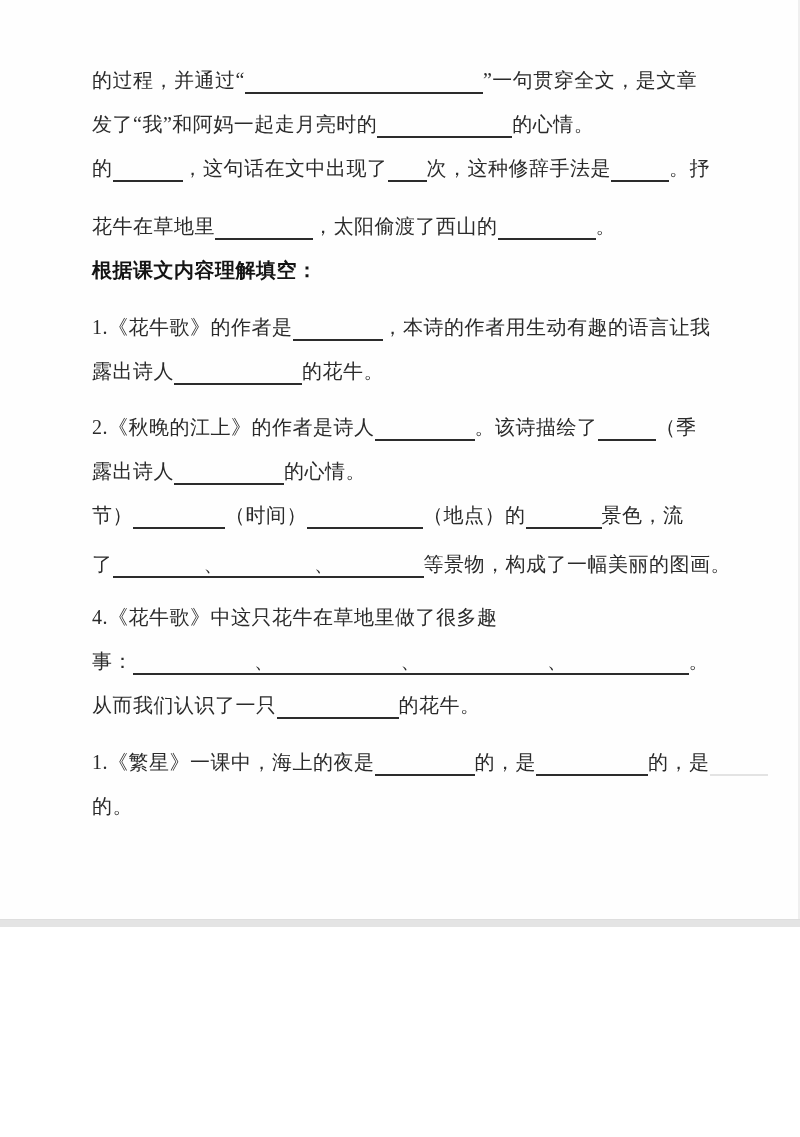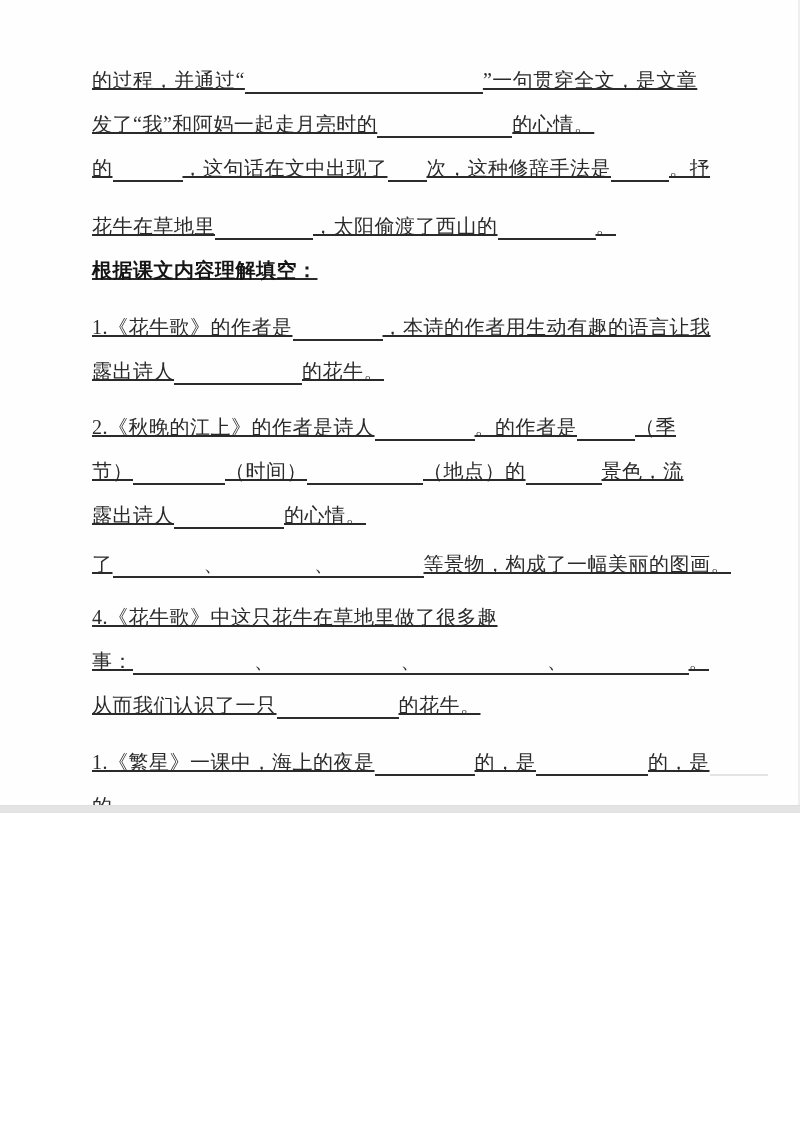--- a/index.html
+++ b/index.html
@@ -1,24 +1,23 @@
 <!DOCTYPE html>
 <html><head>
 <meta charset="utf-8">
 <style>
   html, body { margin: 0; padding: 0; background: #ffffff; }
   .page {
     position: relative;
     width: 800px;
-    height: 813px;
+    height: 927px;
     background: #fefefe;
     overflow: hidden;
     font-family: "Liberation Serif", "DejaVu Serif", serif;
     color: #2a2a2a;
-    text-decoration: underline;
   }
   .content {
     position: relative;
     z-index: 2;
     padding: 58px 86px 0 92px;
   }
   .line {
     line-height: 44px;
     font-size: 20px;
     white-space: nowrap;
@@ -120,23 +119,23 @@
     </div>
 
     <div class="subheading block">根据课文内容理解填空：</div>
 
     <div class="block">
       <div class="line"><span class="tseg">1.《花牛歌》的作者是</span><span class="blank" style="width: 90px;">&nbsp;</span><span class="tseg">，本诗的作者用生动有趣的语言让我</span></div>
       <div class="line"><span class="tseg">露出诗人</span><span class="blank" style="width: 128px;">&nbsp;</span><span class="tseg">的花牛。</span></div>
     </div>
 
     <div class="block m-q2">
-      <div class="line"><span class="tseg">2.《秋晚的江上》的作者是诗人</span><span class="blank" style="width: 100px;">&nbsp;</span><span class="tseg">。的作者是</span><span class="blank" style="width: 58px;">&nbsp;</span><span class="tseg">（季</span></div>
+      <div class="line"><span class="tseg">2.《秋晚的江上》的作者是诗人</span><span class="blank" style="width: 100px;">&nbsp;</span><span class="tseg">。该诗描绘了</span><span class="blank" style="width: 58px;">&nbsp;</span><span class="tseg">（季</span></div>
+      <div class="line"><span class="tseg">露出诗人</span><span class="blank" style="width: 110px;">&nbsp;</span><span class="tseg">的心情。</span></div>
       <div class="line"><span class="tseg">节）</span><span class="blank" style="width: 92px;">&nbsp;</span><span class="tseg">（时间）</span><span class="blank" style="width: 116px;">&nbsp;</span><span class="tseg">（地点）的</span><span class="blank" style="width: 76px;">&nbsp;</span><span class="tseg">景色，流</span></div>
-      <div class="line"><span class="tseg">露出诗人</span><span class="blank" style="width: 110px;">&nbsp;</span><span class="tseg">的心情。</span></div>
     </div>
 
     <div class="block m-q3">
       <div class="line"><span class="tseg">了</span><span class="blank" style="width: 86px;">&nbsp;</span><span class="useg">、</span><span class="blank" style="width: 80px;">&nbsp;</span><span class="useg">、</span><span class="blank" style="width: 84px;">&nbsp;</span><span class="tseg">等景物，构成了一幅美丽的图画。</span></div>
     </div>
 
     <div class="block m-q4">
       <div class="line"><span class="tseg">4.《花牛歌》中这只花牛在草地里做了很多趣</span></div>
       <div class="line"><span class="tseg">事：</span><span class="blank" style="width: 116px;">&nbsp;</span><span class="useg">、</span><span class="blank" style="width: 116px;">&nbsp;</span><span class="useg">、</span><span class="blank" style="width: 116px;">&nbsp;</span><span class="useg">、</span><span class="blank" style="width: 116px;">&nbsp;</span><span class="tseg">。</span></div>
       <div class="line"><span class="tseg">从而我们认识了一只</span><span class="blank" style="width: 122px;">&nbsp;</span><span class="tseg">的花牛。</span></div>

